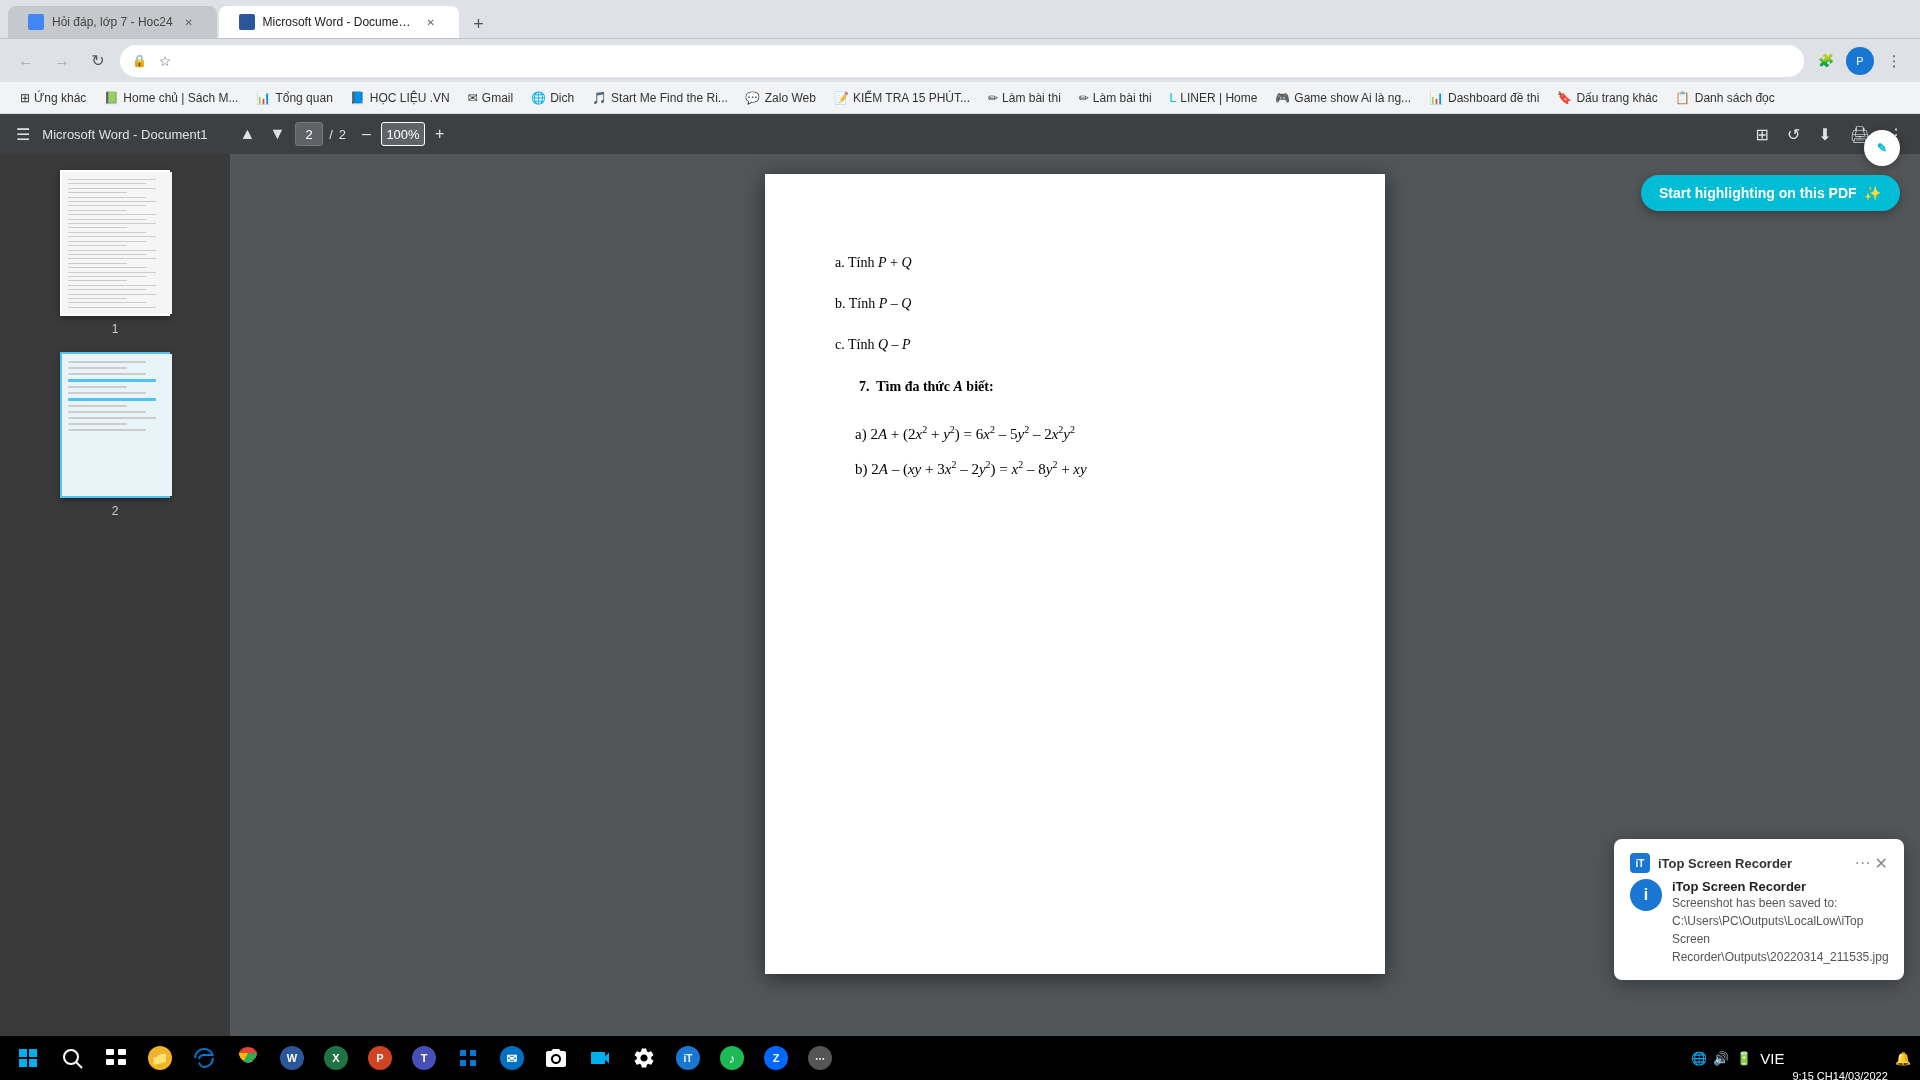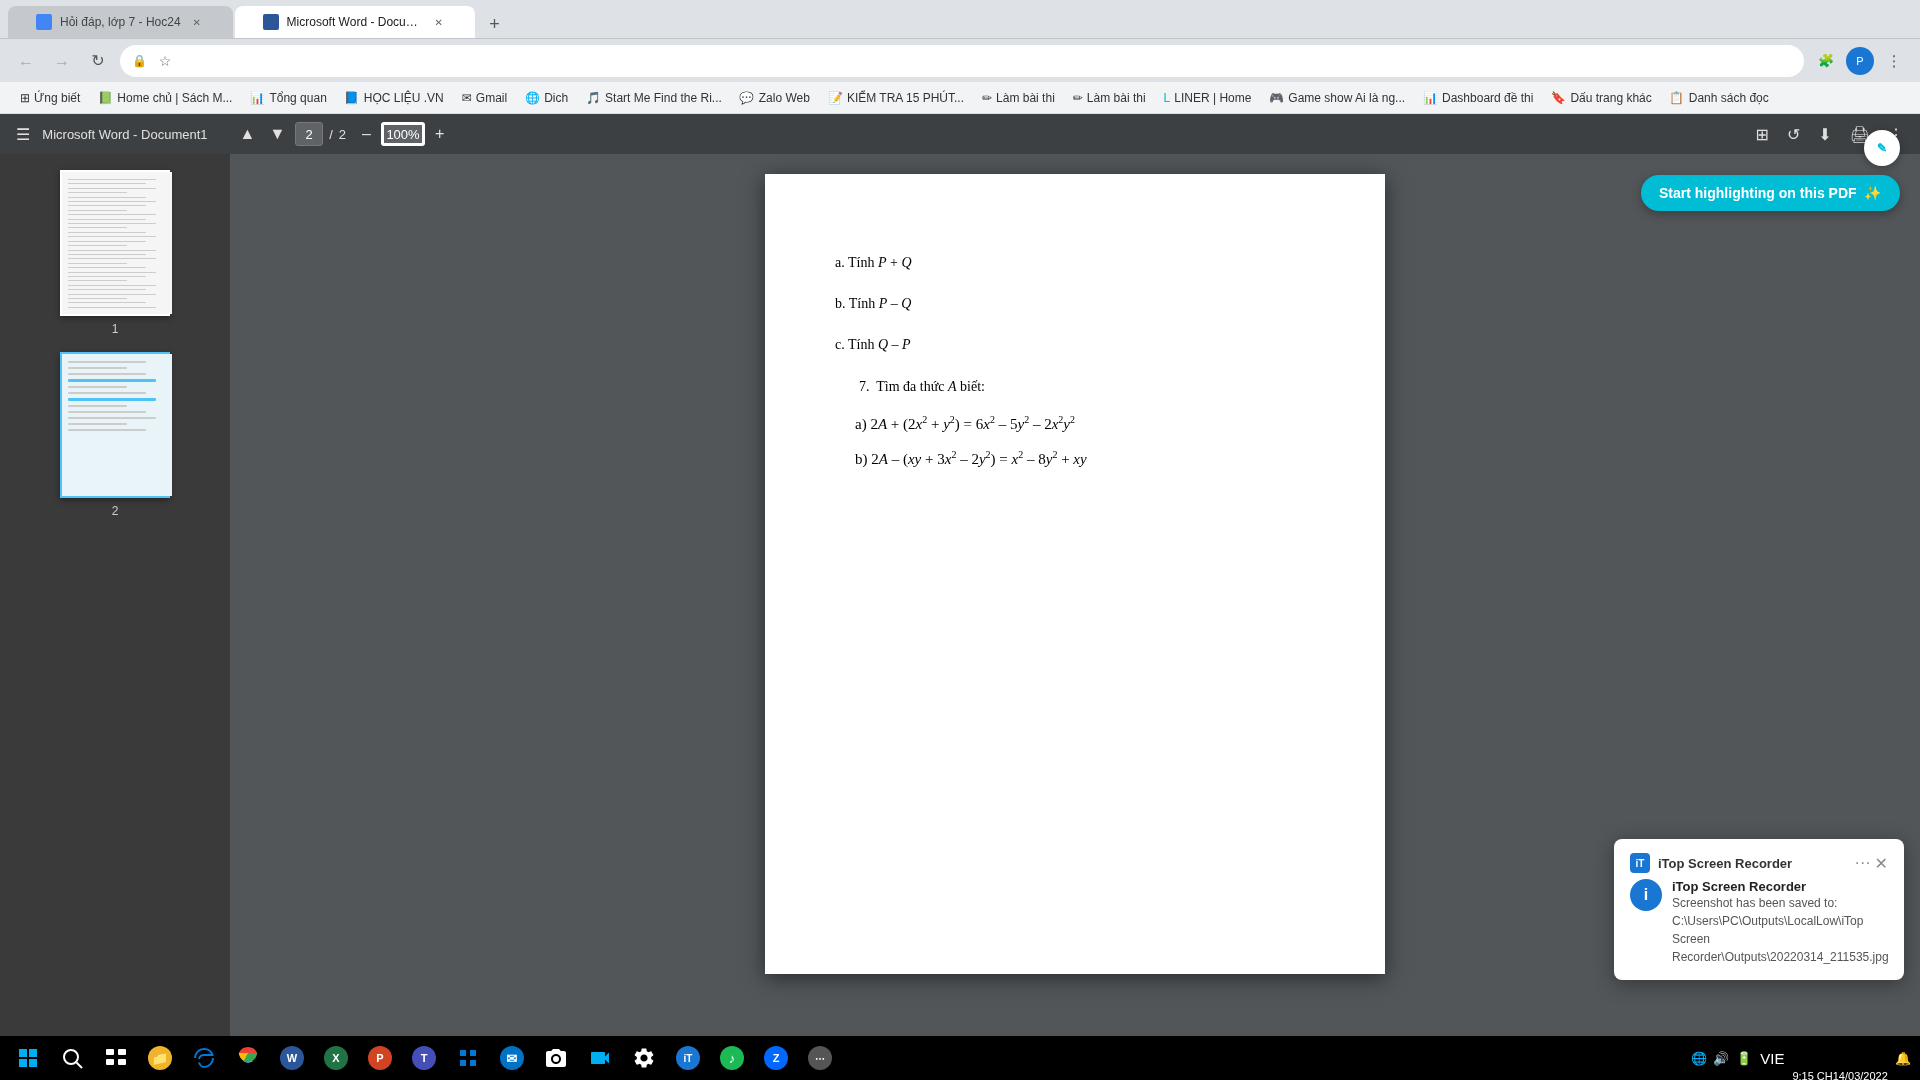--- a/index.html
+++ b/index.html
@@ -3,21 +3,21 @@
   <meta charset="utf-8">
   <style>
     * { margin: 0; padding: 0; box-sizing: border-box; }
     body { font-family: 'Segoe UI', Arial, sans-serif; background: #202020; width: 1920px; height: 1080px; overflow: hidden; font-size: 13px; }
 
     
     .chrome-frame { background: #dee1e6; width: 100%; }
 
     
     .tab-bar { display: flex; align-items: flex-end; height: 38px; background: #dee1e6; padding: 0 8px; gap: 2px; }
-    .tab { display: flex; align-items: center; height: 32px; padding: 0 28px; border-radius: 8px 8px 0 0; font-size: 12px; gap: 8px; max-width: 240px; cursor: pointer; }
+    .tab { display: flex; align-items: center; height: 32px; padding: 0 20px; border-radius: 8px 8px 0 0; font-size: 12px; gap: 8px; max-width: 240px; cursor: pointer; }
     .tab.inactive { background: #c5c8cd; color: #444; }
     .tab.active { background: #ffffff; color: #202020; }
     .tab-favicon { width: 16px; height: 16px; border-radius: 2px; flex-shrink: 0; }
     .tab-label { overflow: hidden; white-space: nowrap; text-overflow: ellipsis; flex: 1; }
     .tab-close { width: 16px; height: 16px; border-radius: 50%; display: flex; align-items: center; justify-content: center; font-size: 10px; color: #666; flex-shrink: 0; }
     .tab-new { width: 28px; height: 28px; display: flex; align-items: center; justify-content: center; border-radius: 50%; font-size: 18px; color: #555; cursor: pointer; margin-left: 4px; }
 
     
     .address-bar-row { display: flex; align-items: center; height: 44px; background: #dee1e6; padding: 0 12px; gap: 8px; border-top: 1px solid #c0c3c8; }
     .nav-btn { width: 28px; height: 28px; border-radius: 50%; display: flex; align-items: center; justify-content: center; cursor: pointer; color: #555; font-size: 16px; }
@@ -52,28 +52,28 @@
     .pdf-viewer { flex: 1; display: flex; justify-content: center; align-items: flex-start; padding: 20px; overflow: auto; background: #525659; }
     .pdf-page { width: 620px; min-height: 800px; background: #fff; box-shadow: 0 4px 20px rgba(0,0,0,0.5); padding: 60px 70px; position: relative; }
 
     
     .pdf-toolbar { height: 40px; background: #3c4043; display: flex; align-items: center; padding: 0 12px; gap: 12px; color: #e0e0e0; }
     .pdf-toolbar-left { display: flex; align-items: center; gap: 8px; font-size: 13px; }
     .pdf-title { font-size: 13px; color: #e0e0e0; margin-right: 16px; }
     .pdf-page-nav { display: flex; align-items: center; gap: 6px; }
     .pdf-page-input { width: 28px; height: 24px; background: #5f6368; border: 1px solid #777; border-radius: 3px; color: #fff; text-align: center; font-size: 13px; }
     .pdf-zoom { display: flex; align-items: center; gap: 6px; font-size: 13px; }
-    .pdf-zoom-val { width: 44px; height: 24px; background: #5f6368; border: 3px solid #ffffff; border-radius: 3px; color: #fff; text-align: center; font-size: 13px; }
+    .pdf-zoom-val { width: 44px; height: 24px; background: #5f6368; border: 1px solid #ffffff; border-radius: 3px; color: #fff; text-align: center; font-size: 13px; }
     .pdf-toolbar-right { margin-left: auto; display: flex; align-items: center; gap: 10px; }
     .pdf-toolbar-btn { background: none; border: none; color: #e0e0e0; cursor: pointer; font-size: 16px; padding: 4px; border-radius: 3px; }
 
     
     .pdf-content { font-family: 'Times New Roman', Times, serif; font-size: 14px; line-height: 1.8; color: #000; }
     .pdf-content .problem-line { margin: 16px 0; font-family: Liberation Serif, serif; }
-    .pdf-content .numbered { font-weight: normal; margin: 14px 0 12px 24px; }
+    .pdf-content .numbered { font-weight: bold; margin: 14px 0 22px 24px; }
     .math { font-style: italic; }
     sup { font-size: 10px; }
 
     
     .highlight-btn { position: fixed; top: 175px; right: 20px; background: #00bcd4; color: #fff; border: none; border-radius: 24px; padding: 10px 18px; font-size: 14px; font-weight: 600; cursor: pointer; display: flex; align-items: center; gap: 8px; box-shadow: 0 3px 10px rgba(0,0,0,0.3); z-index: 100; }
 
     
     .liner-circle { position: fixed; top: 130px; right: 20px; width: 36px; height: 36px; background: #fff; border-radius: 50%; display: flex; align-items: center; justify-content: center; box-shadow: 0 2px 8px rgba(0,0,0,0.3); cursor: pointer; font-size: 12px; font-weight: bold; color: #00bcd4; z-index: 100; }
 
     
@@ -133,21 +133,21 @@
     <div class="toolbar-right">
       <div class="toolbar-icon" style="font-size:13px;">🧩</div>
       <div class="toolbar-icon" style="background:#1976d2;color:#fff;font-size:11px;">P</div>
       <div class="toolbar-icon">⋮</div>
     </div>
   </div>
 
   <div class="bookmarks-bar">
     <div class="bookmark-item">
       <span>⊞</span>
-      <span>Ứng biết</span>
+      <span>Ứng khác</span>
     </div>
     <div class="bookmark-item">
       <span style="color:#e53935;">📗</span>
       <span>Home chủ | Sách M...</span>
     </div>
     <div class="bookmark-item">
       <span>📊</span>
       <span>Tổng quan</span>
     </div>
     <div class="bookmark-item">

